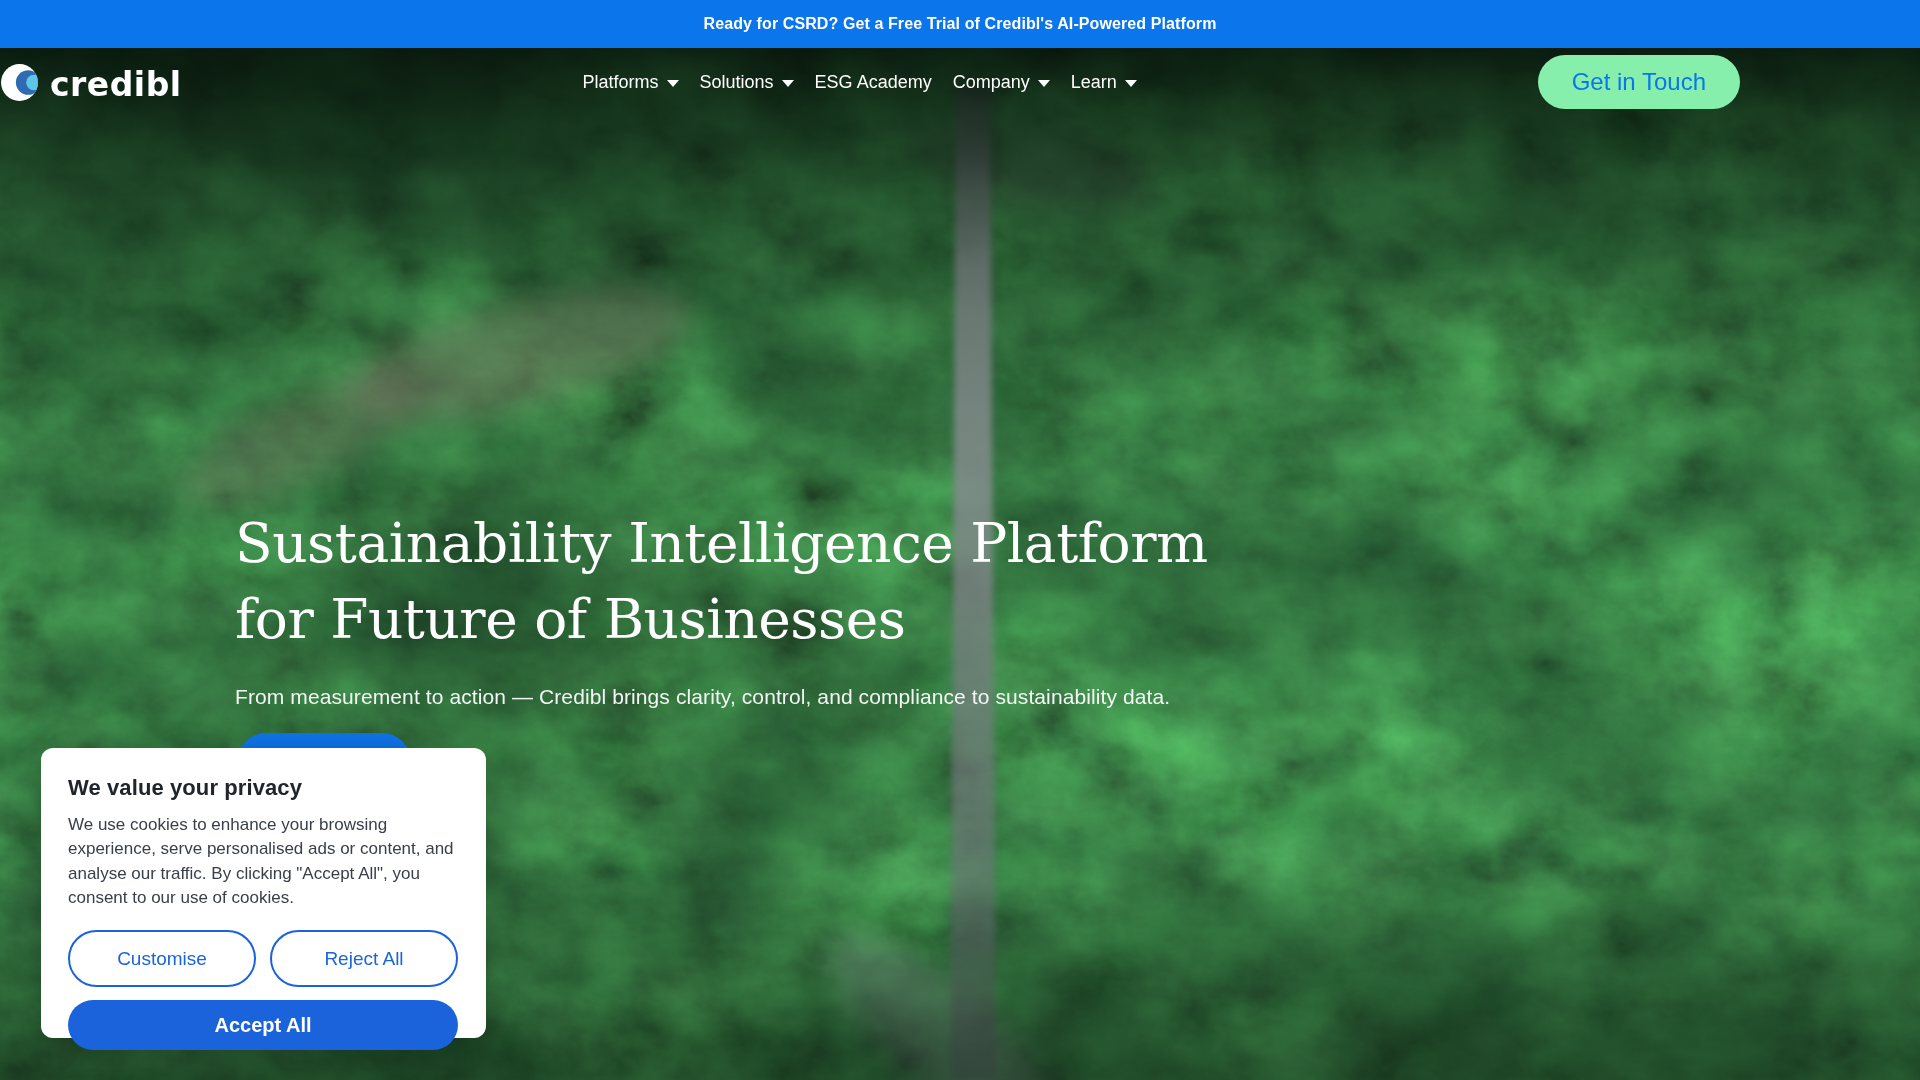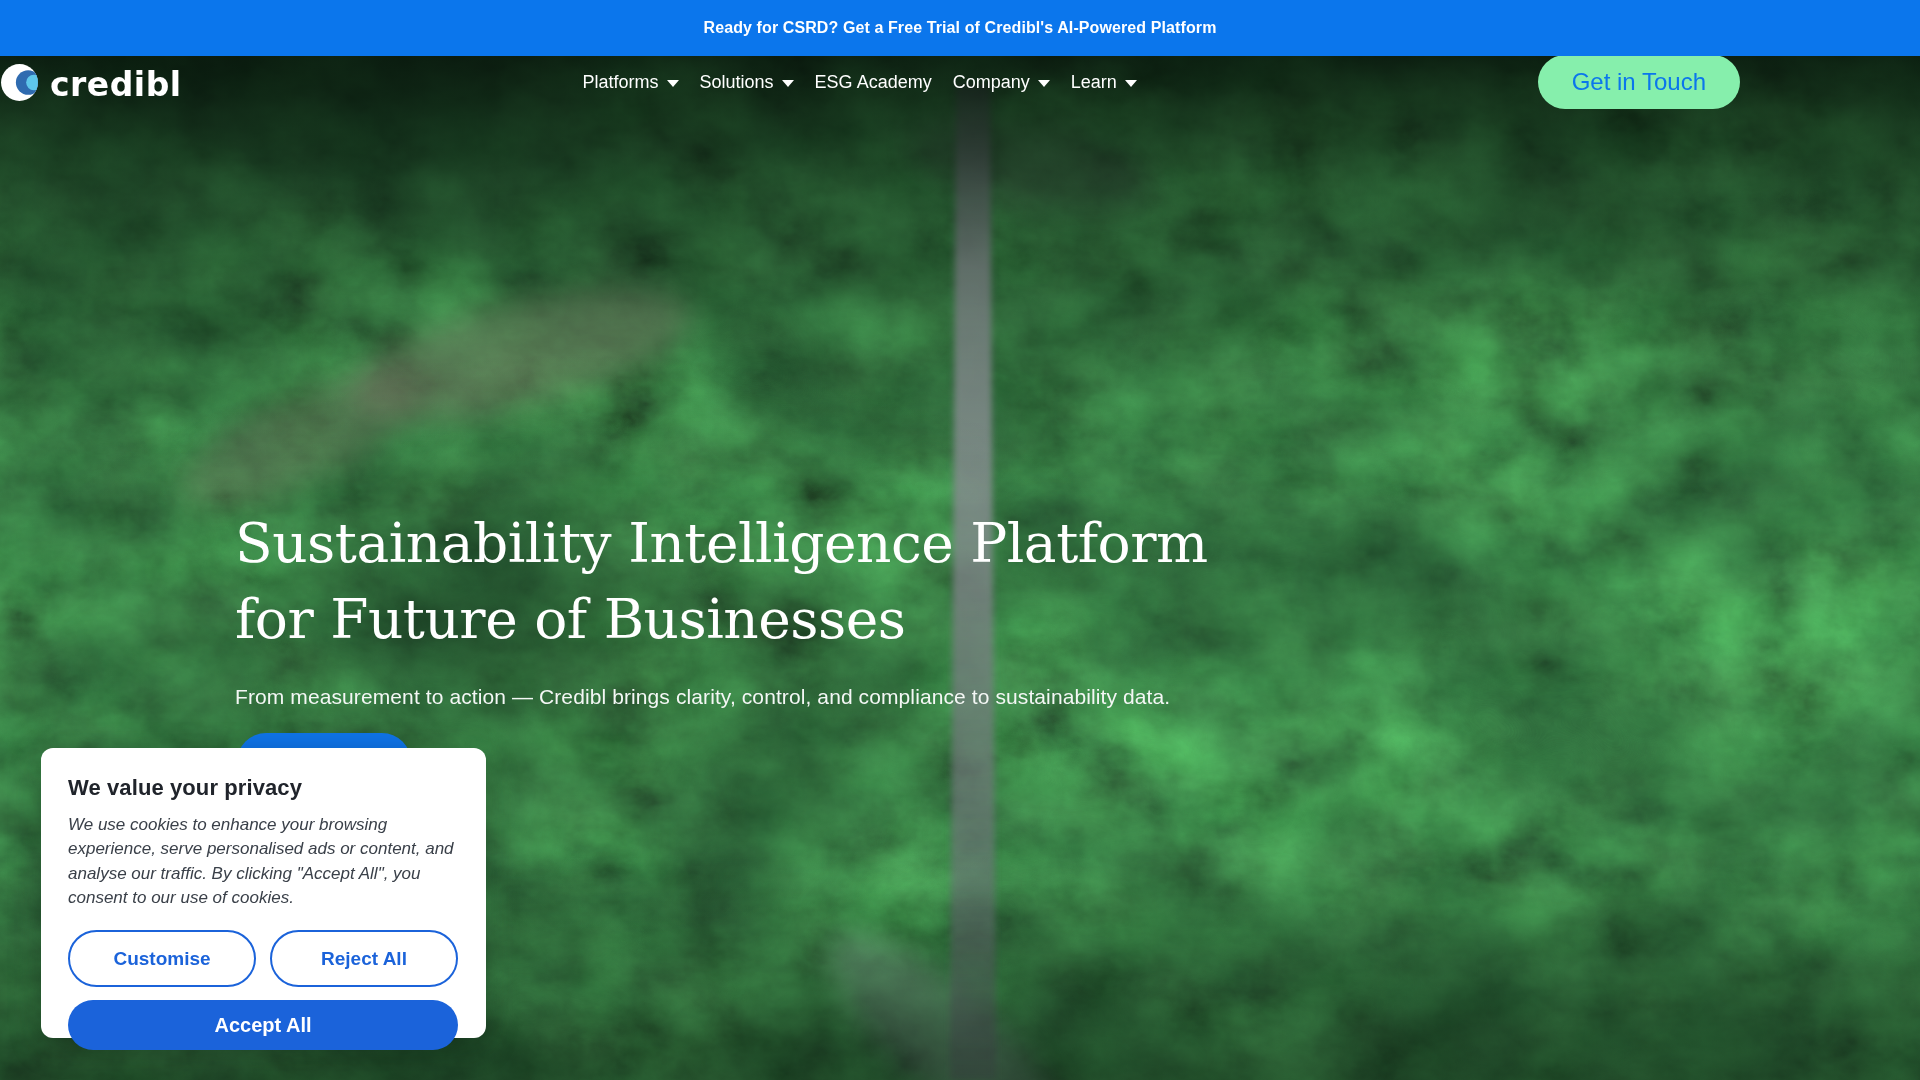--- a/index.html
+++ b/index.html
@@ -1,21 +1,21 @@
 <!DOCTYPE html>
 <html><head>
 <meta charset="utf-8">
 <style>
   * { margin:0; padding:0; box-sizing:border-box; }
   html,body { width:1920px; height:1080px; overflow:hidden; background:#0c1b11;
               font-family:"Liberation Sans","DejaVu Sans",sans-serif; }
   .page { position:relative; width:1920px; height:1080px; }
 
   
-  .banner { position:absolute; top:0; left:0; width:1920px; height:56px;
+  .banner { position:absolute; top:0; left:0; width:1920px; height:48px;
             background:#0b76ec; display:flex; align-items:center; justify-content:center;
             cursor:pointer; z-index:30; }
   .banner-text { color:#ffffff; font-size:16px; font-weight:600; letter-spacing:.1px; }
 
   
   .hero { position:absolute; top:44px; left:0; width:1920px; height:1036px; overflow:hidden; }
   .forest-svg { position:absolute; top:0; left:0; width:1920px; height:1036px; }
   .hero-overlay { position:absolute; inset:0; pointer-events:none;
     background:
       radial-gradient(900px 420px at 30% 58%, rgba(0,0,0,.28), rgba(0,0,0,0) 70%),
@@ -46,24 +46,24 @@
 
   
   .hero-cta { position:absolute; left:237px; top:689px; width:174px; height:58px;
               background:#0f74e8; border:none; border-radius:29px; cursor:pointer; z-index:11; }
 
   
   .cookie { position:absolute; left:41px; top:748px; width:445px; height:290px;
             background:#ffffff; border-radius:12px; z-index:40;
             box-shadow:0 8px 32px rgba(0,0,0,.28); padding:27px 28px 0 27px; }
   .cookie-title { color:#20242b; font-size:22px; font-weight:700; letter-spacing:.1px; }
-  .cookie-body { margin-top:12px; color:#3a4049; font-size:17px; line-height:1.43;font-style:italic; }
+  .cookie-body { margin-top:12px; color:#3a4049; font-size:17px; line-height:1.43; }
   .cookie-row { display:flex; gap:14px; margin-top:20px; }
   .btn-outline { flex:1; height:57px; background:#ffffff; border:2px solid #1b63da;
-                 border-radius:29px; color:#1b63da; font-size:19px; font-weight:700;
+                 border-radius:29px; color:#1b63da; font-size:19px; font-weight:400;
                  cursor:pointer; font-family:inherit; }
   .btn-solid { width:100%; height:50px; margin-top:13px; background:#1b63da; border:none;
                border-radius:29px; color:#ffffff; font-size:20px; font-weight:700;
                cursor:pointer; font-family:inherit; }
 </style>
 </head>
 <body>
 
 <div class="page">
 

